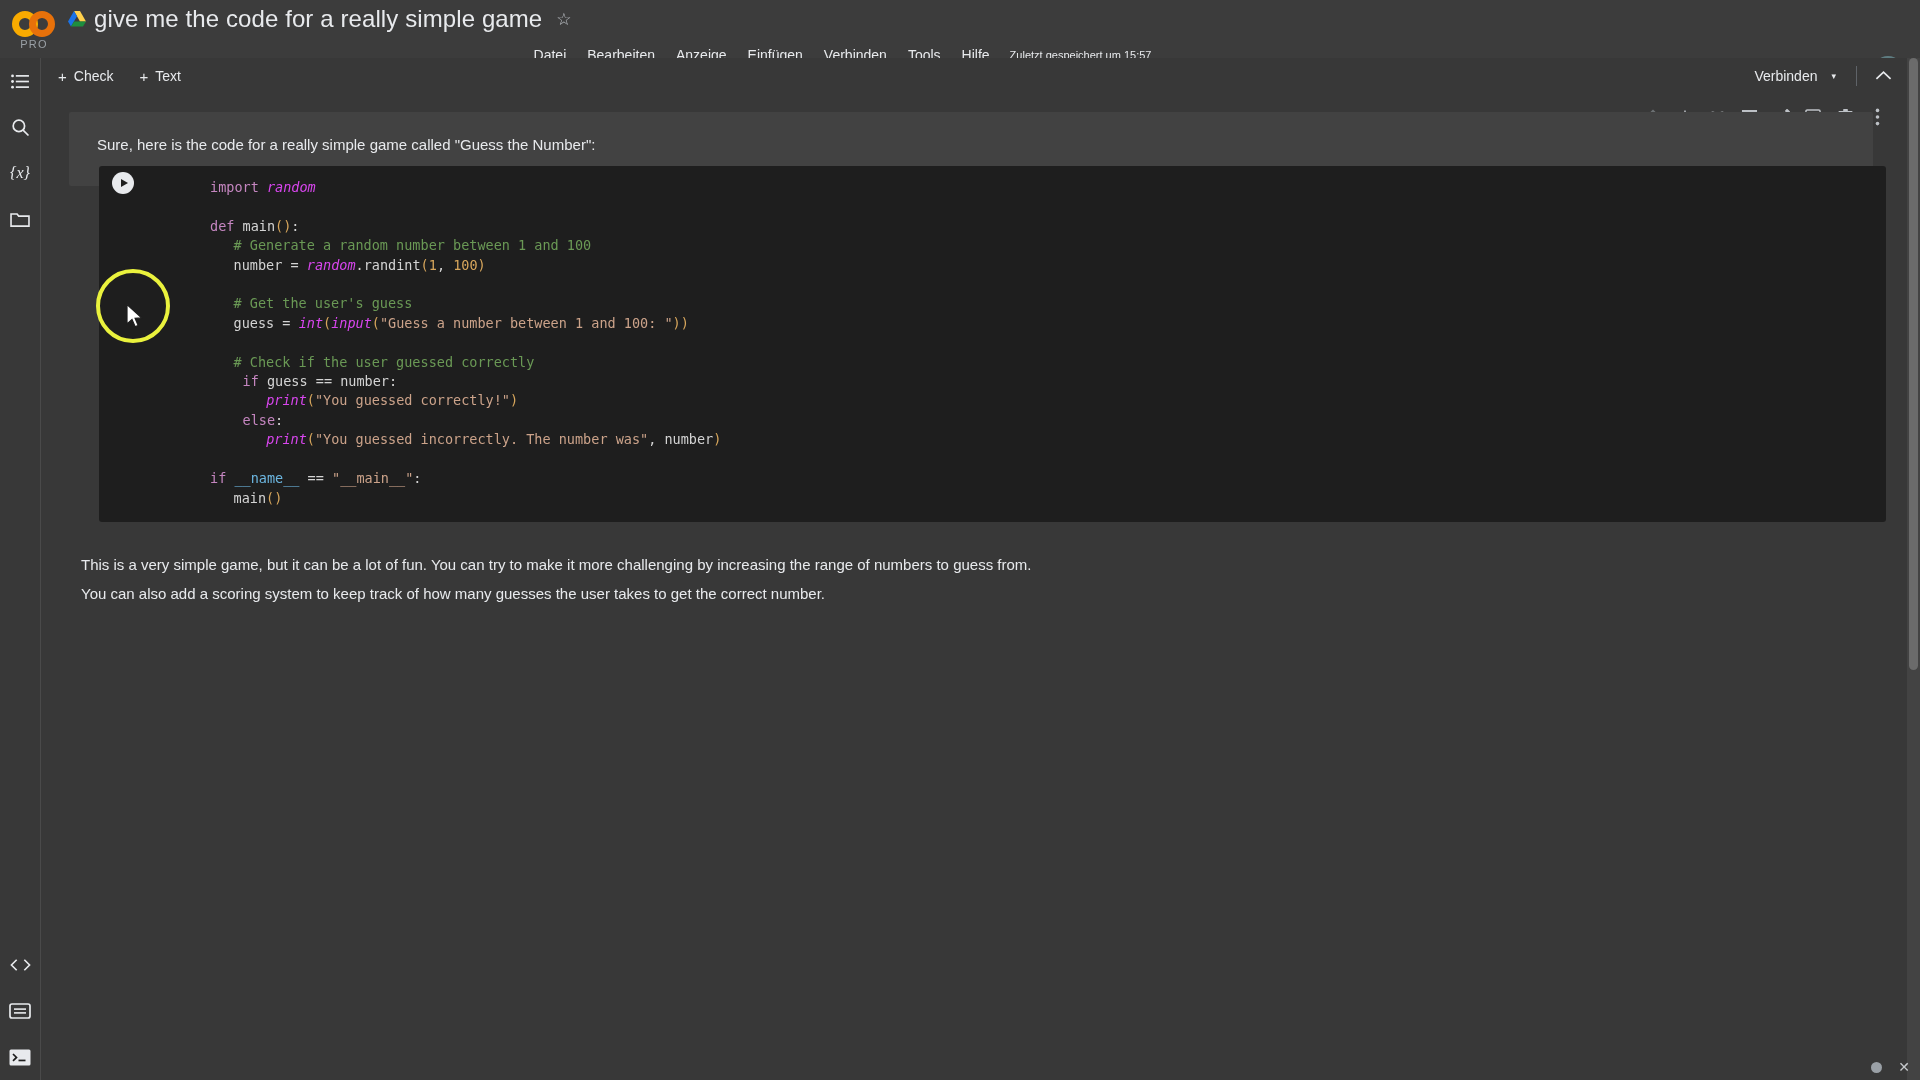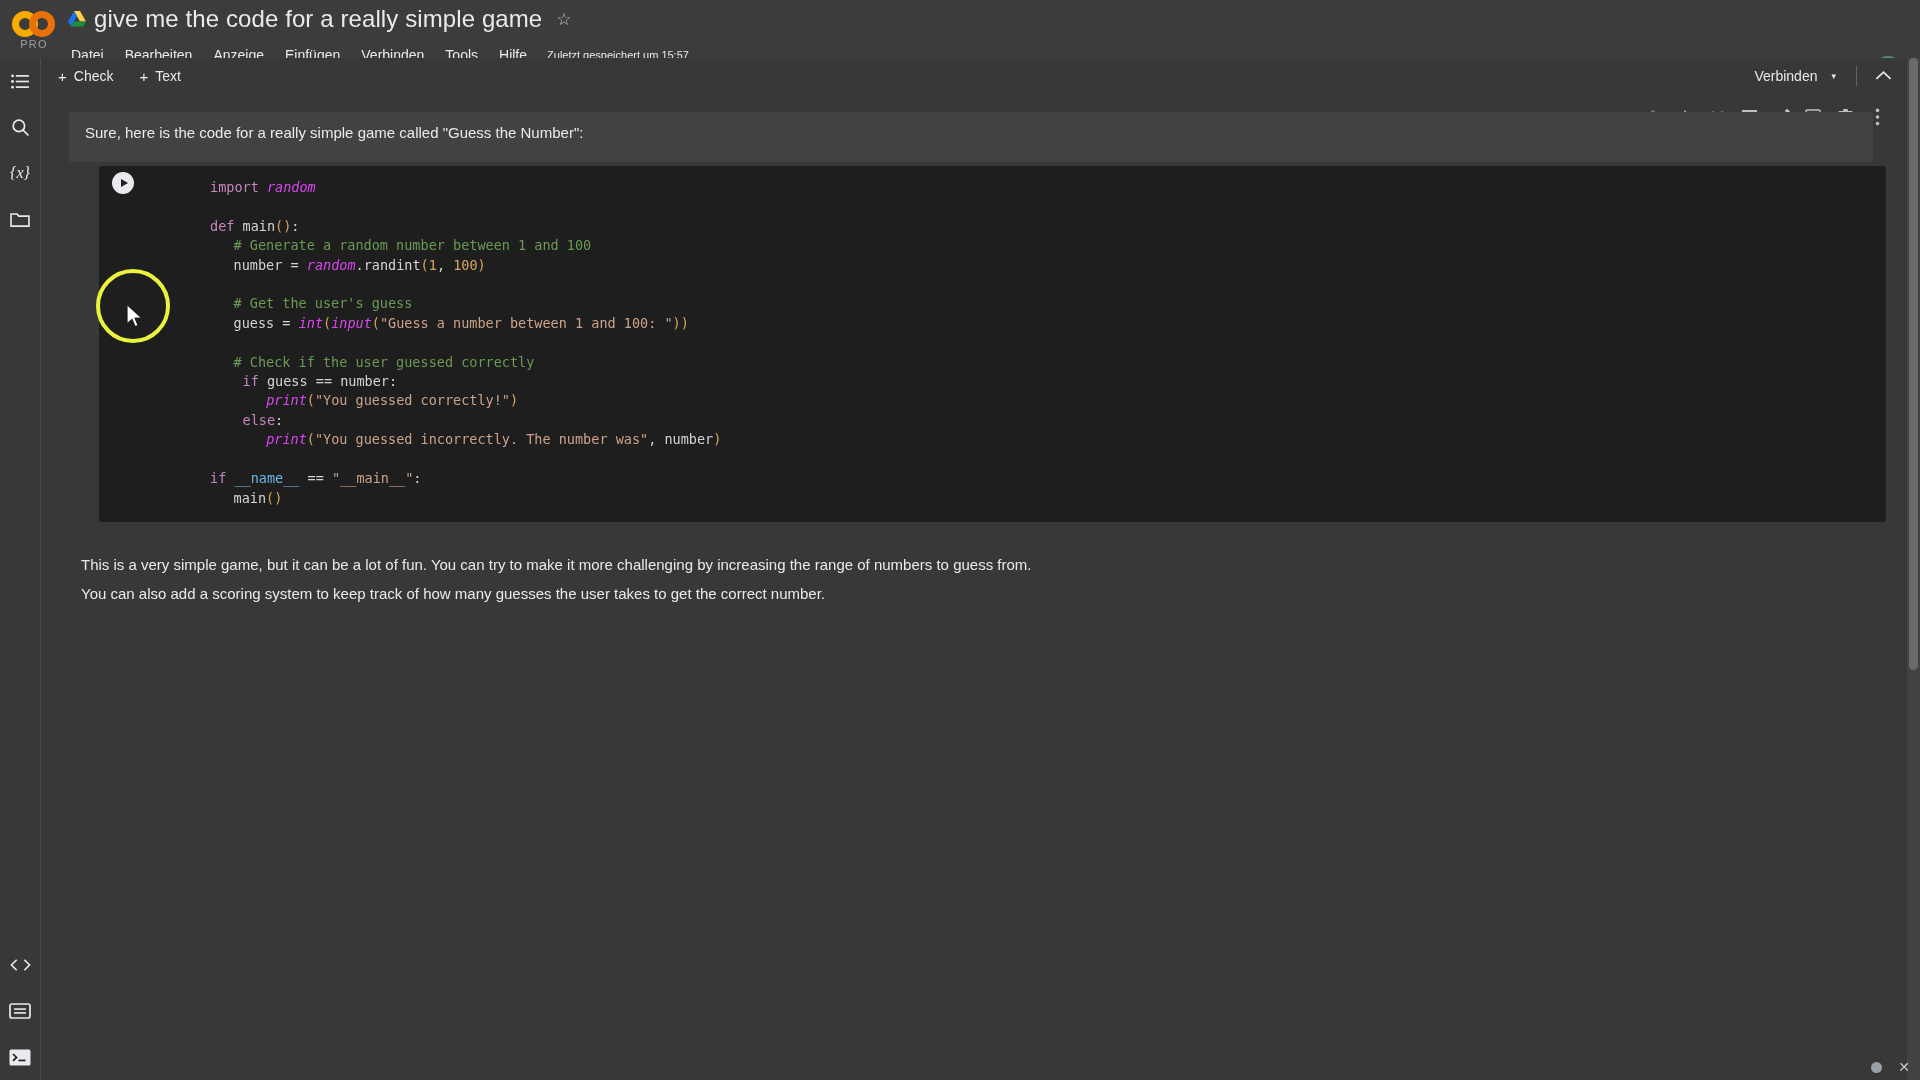--- a/index.html
+++ b/index.html
@@ -48,20 +48,21 @@
   #doc-title {
     font-size: 24px; color: #e8eaed; font-weight: 400; letter-spacing: .1px;
   }
   #star-icon {
     margin-left: 14px; color: #bdc1c6; font-size: 17px; line-height: 1;
     cursor: pointer;
   }
   #menu-row {
     display: flex; align-items: center; height: 24px; margin-top: 10px;
     padding-left: 1px;
+    justify-content: center;
   }
   .menu-item {
     font-size: 14px; color: #e8eaed; margin-right: 17px; cursor: pointer;
     padding: 1px 2px;
   }
   #saved-note {
     font-size: 11px; color: #e8eaed; text-decoration: underline; cursor: pointer;
     margin-left: 1px;
   }
 
@@ -139,21 +140,21 @@
   }
   .ct-icon.dim { color: #6e7275; }
 
   #text-cell-1 {
     position: absolute; top: 18px; left: 28px; width: 1804px;
     padding: 6px 12px 14px 12px;
     background: #424242;
     border-radius: 2px;
   }
   #text-cell-1 p {
-    margin: 4px; font-size: 15px; color: #e8eaed; line-height: 22px;
+    margin: 16px; font-size: 15px; color: #e8eaed; line-height: 22px;
   }
 
   #code-cell {
     position: absolute; top: 72px; left: 58px; width: 1787px;
     background: #1e1e1e;
     border-radius: 3px;
     padding: 12px 0 14px 0;
   }
   #run-gutter {
     position: absolute; left: 0px; top: 0px; width: 56px; height: 100%;

